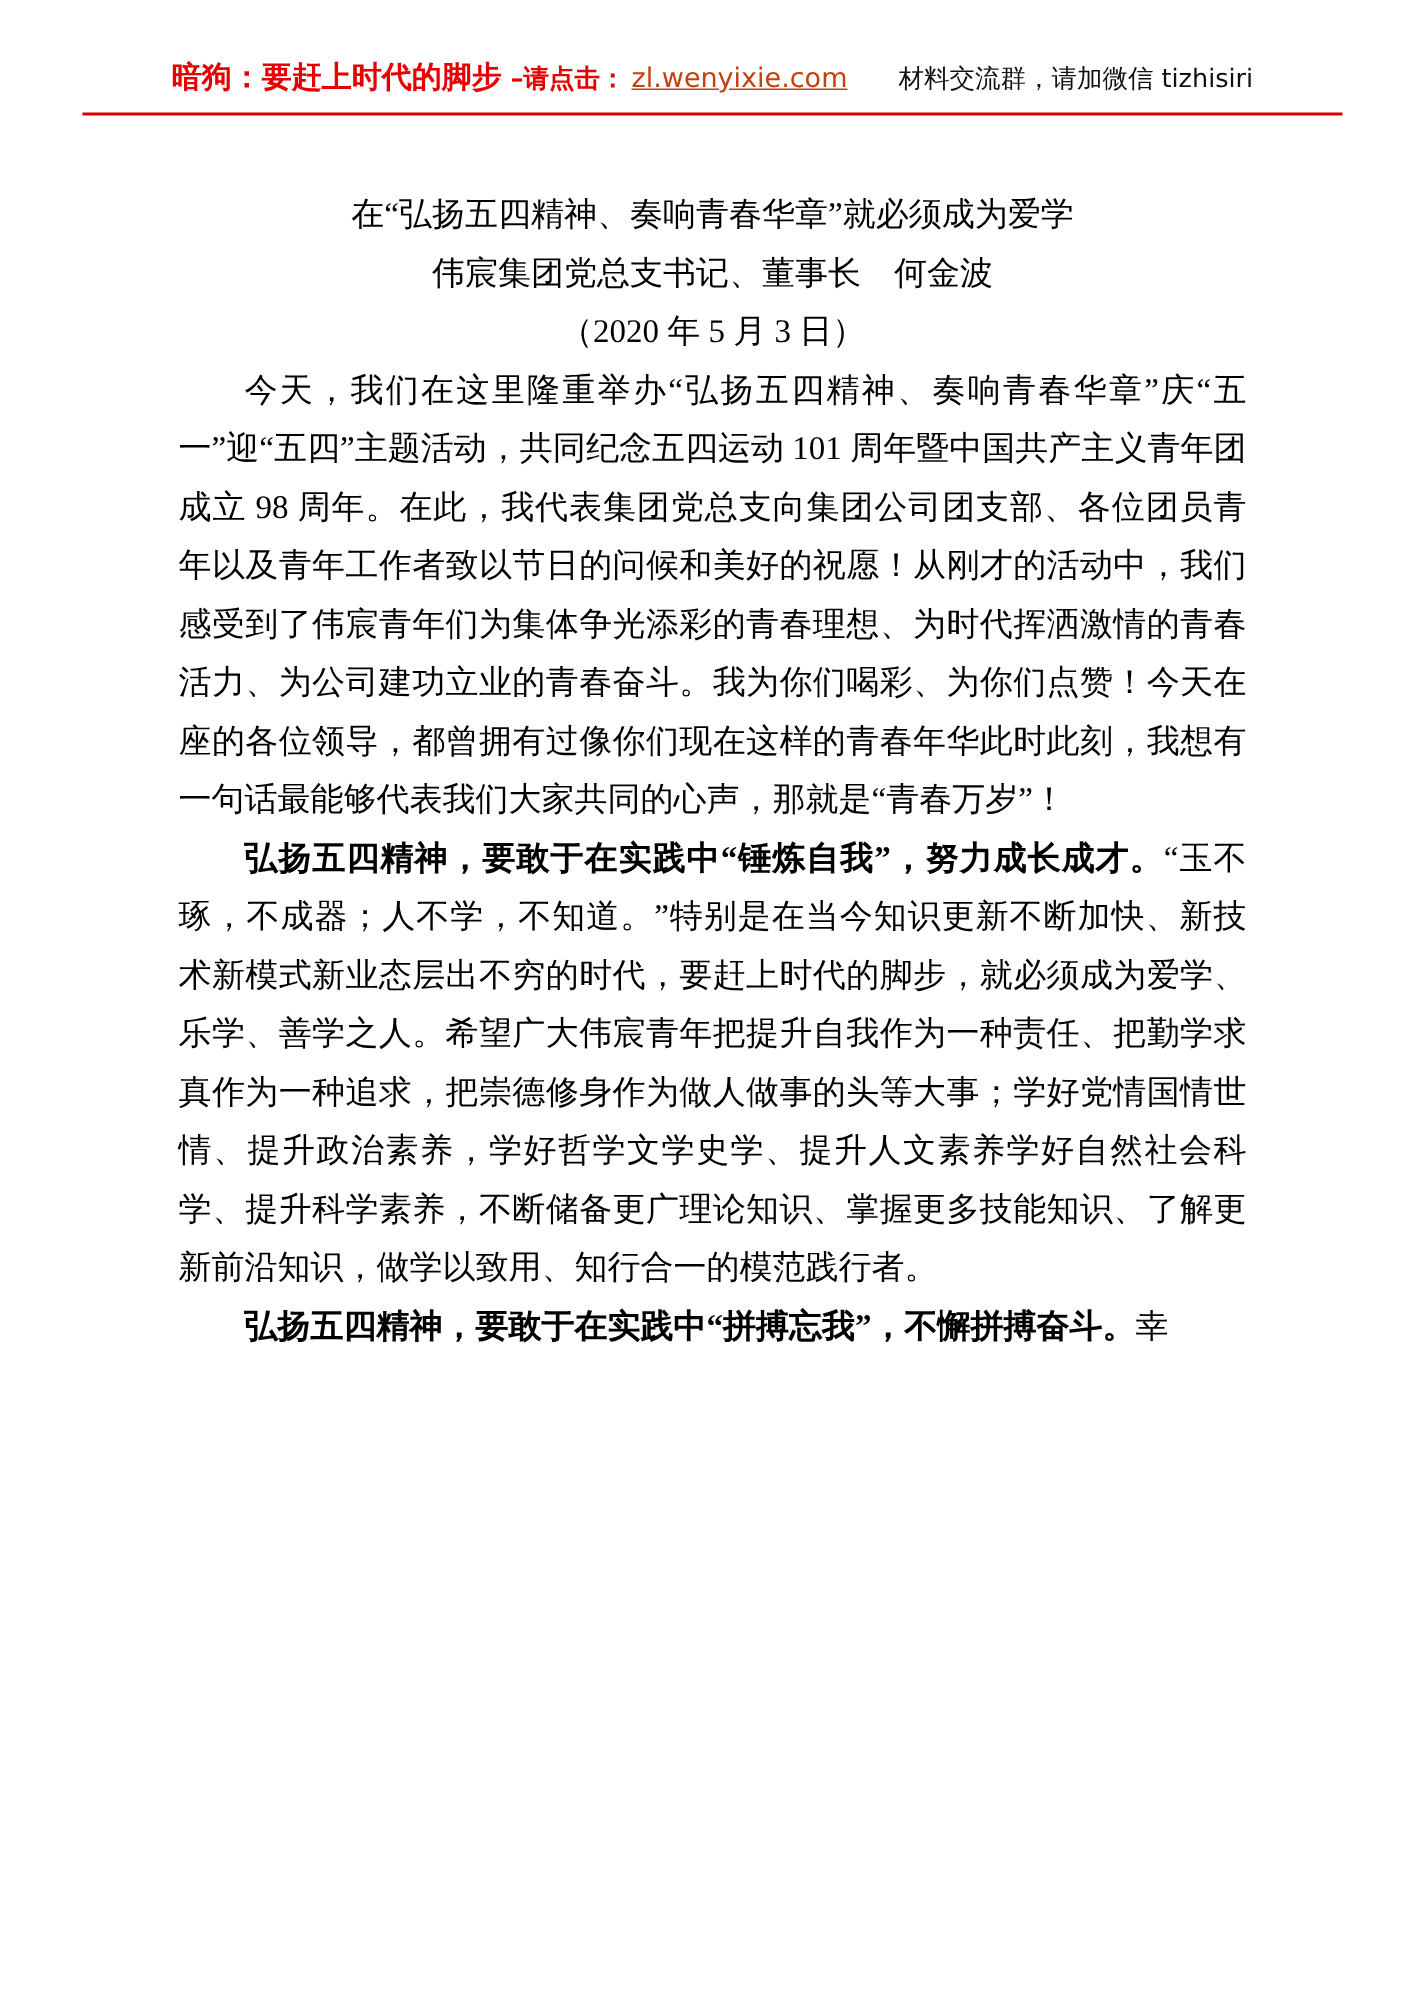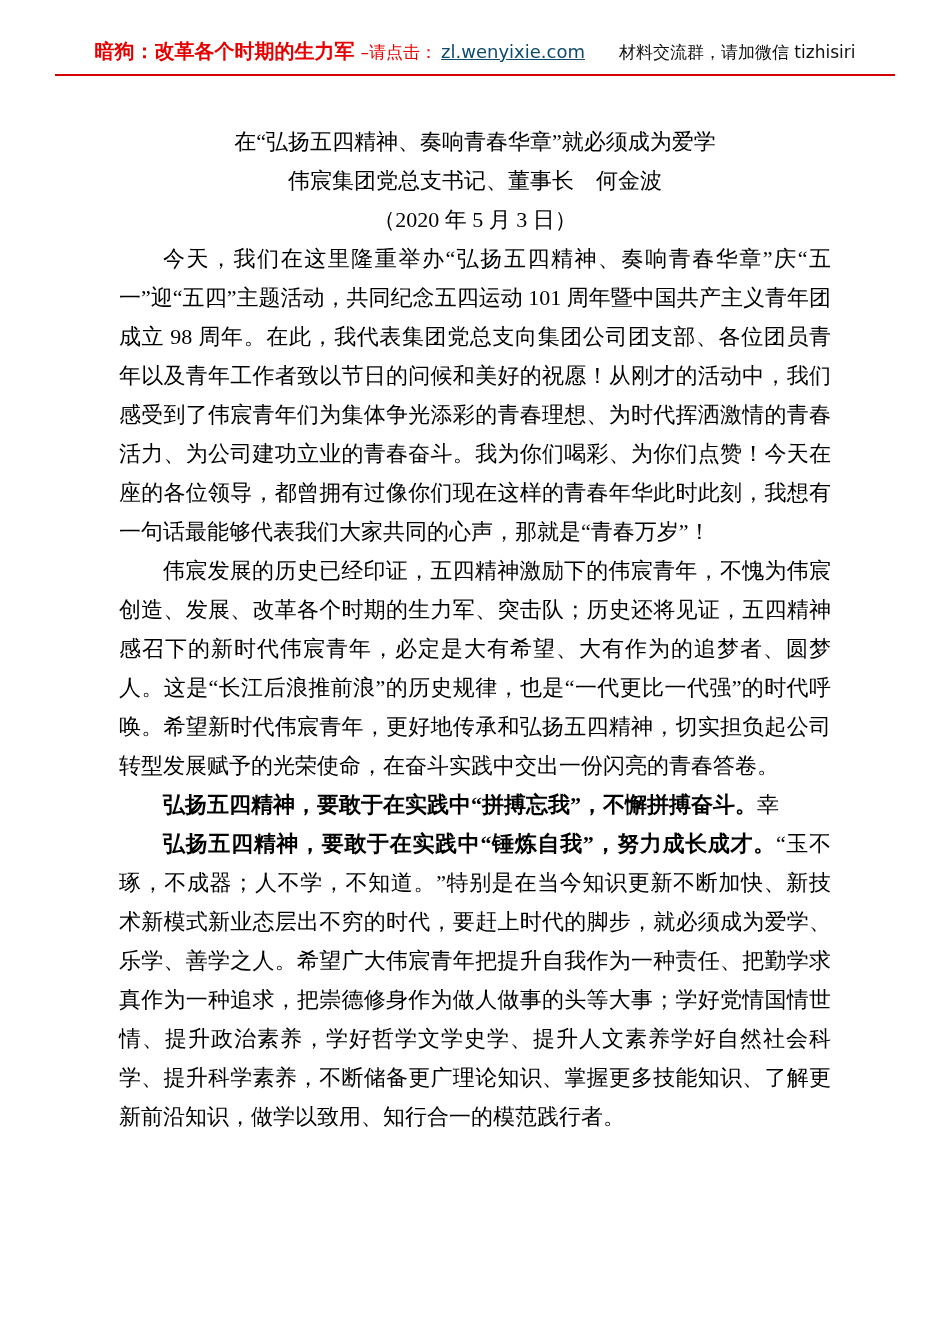--- a/index.html
+++ b/index.html
@@ -27,23 +27,24 @@
     color: #e60000;
     font-weight: bold;
     font-size: 20px;
     font-family: "DejaVu Sans", "Liberation Sans", sans-serif;
   }
   .banner .prompt {
     color: #e60000;
     font-size: 17px;
     font-family: "DejaVu Sans", "Liberation Sans", sans-serif;
     margin-left: 2px;
+    font-weight: bold;
   }
   .banner .link {
-    color: #0c4a6e;
+    color: #c2410c;
     font-size: 18px;
     text-decoration: underline;
     font-family: "DejaVu Sans", "Liberation Sans", sans-serif;
     cursor: pointer;
   }
   .banner .note {
     color: #111111;
     font-size: 17px;
     font-family: "DejaVu Sans", "Liberation Sans", sans-serif;
     margin-left: 30px;
@@ -82,38 +83,37 @@
   .lead-bold {
     font-weight: bold;
   }
 </style>
 </head>
 <body>
 
 <div class="page">
 
   <div class="banner">
-    <span class="brand">暗狗：改革各个时期的生力军</span>
+    <span class="brand">暗狗：要赶上时代的脚步</span>
     <span class="prompt">–请点击：</span>
     <a class="link">zl.wenyixie.com</a>
     <span class="note">材料交流群，请加微信 tizhisiri</span>
   </div>
 
   <hr class="red-rule">
 
   <div class="doc">
 
     <div class="title-line">在“弘扬五四精神、奏响青春华章”就必须成为爱学</div>
     <div class="center-line">伟宸集团党总支书记、董事长　何金波</div>
     <div class="center-line">（2020 年 5 月 3 日）</div>
 
 
     <p class="para"><span class="lead-bold"></span><span>今天，我们在这里隆重举办“弘扬五四精神、奏响青春华章”庆“五一”迎“五四”主题活动，共同纪念五四运动 101 周年暨中国共产主义青年团成立 98 周年。在此，我代表集团党总支向集团公司团支部、各位团员青年以及青年工作者致以节日的问候和美好的祝愿！从刚才的活动中，我们感受到了伟宸青年们为集体争光添彩的青春理想、为时代挥洒激情的青春活力、为公司建功立业的青春奋斗。我为你们喝彩、为你们点赞！今天在座的各位领导，都曾拥有过像你们现在这样的青春年华此时此刻，我想有一句话最能够代表我们大家共同的心声，那就是“青春万岁”！</span></p>
 
-    <p class="para"><span class="lead-bold"></span><span>伟宸发展的历史已经印证，五四精神激励下的伟宸青年，不愧为伟宸创造、发展、改革各个时期的生力军、突击队；历史还将见证，五四精神感召下的新时代伟宸青年，必定是大有希望、大有作为的追梦者、圆梦人。这是“长江后浪推前浪”的历史规律，也是“一代更比一代强”的时代呼唤。希望新时代伟宸青年，更好地传承和弘扬五四精神，切实担负起公司转型发展赋予的光荣使命，在奋斗实践中交出一份闪亮的青春答卷。</span></p>
+
+    <p class="para"><span class="lead-bold">弘扬五四精神，要敢于在实践中“锤炼自我”，努力成长成才。</span><span>“玉不琢，不成器；人不学，不知道。”特别是在当今知识更新不断加快、新技术新模式新业态层出不穷的时代，要赶上时代的脚步，就必须成为爱学、乐学、善学之人。希望广大伟宸青年把提升自我作为一种责任、把勤学求真作为一种追求，把崇德修身作为做人做事的头等大事；学好党情国情世情、提升政治素养，学好哲学文学史学、提升人文素养学好自然社会科学、提升科学素养，不断储备更广理论知识、掌握更多技能知识、了解更新前沿知识，做学以致用、知行合一的模范践行者。</span></p>
 
     <p class="para"><span class="lead-bold">弘扬五四精神，要敢于在实践中“拼搏忘我”，不懈拼搏奋斗。</span><span>幸</span></p>
-
-    <p class="para"><span class="lead-bold">弘扬五四精神，要敢于在实践中“锤炼自我”，努力成长成才。</span><span>“玉不琢，不成器；人不学，不知道。”特别是在当今知识更新不断加快、新技术新模式新业态层出不穷的时代，要赶上时代的脚步，就必须成为爱学、乐学、善学之人。希望广大伟宸青年把提升自我作为一种责任、把勤学求真作为一种追求，把崇德修身作为做人做事的头等大事；学好党情国情世情、提升政治素养，学好哲学文学史学、提升人文素养学好自然社会科学、提升科学素养，不断储备更广理论知识、掌握更多技能知识、了解更新前沿知识，做学以致用、知行合一的模范践行者。</span></p>
 
   </div>
 
 </div>
 
 </body></html>

